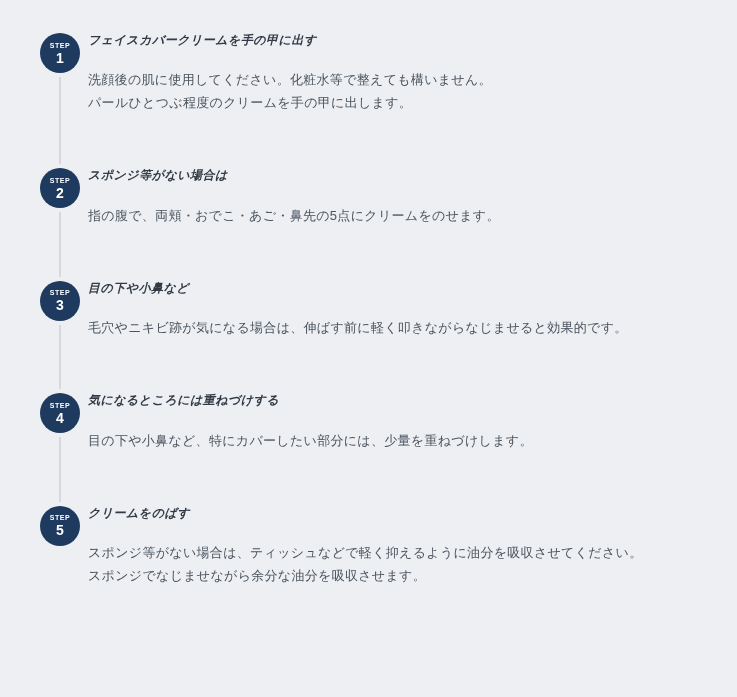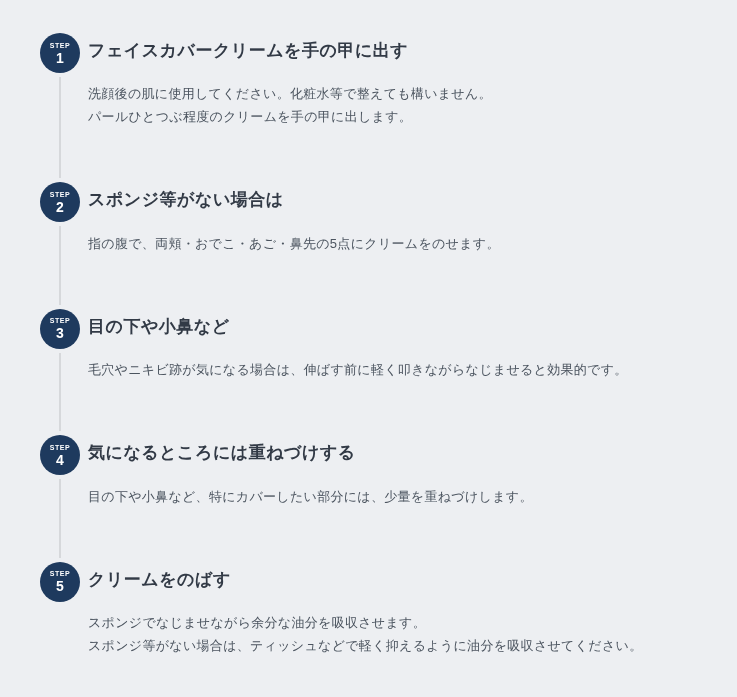--- a/index.html
+++ b/index.html
@@ -58,26 +58,26 @@
     top:44px;
     bottom:4px;
     width:2px;
     background:var(--connector-color);
   }
   .step-content{
     margin-left:8px;
     flex:1 1 auto;
   }
   .step-title{
-    margin-top:8px;
-    font-size:17px;
+    font-size:12px;
     font-weight:bold;
     color:var(--title-color);
     letter-spacing:0.5px;
     line-height:1.2;
+    font-style:italic;
   }
   .step-desc{
     margin-top:21px;
     font-size:13px;
     color:var(--body-color);
     letter-spacing:0.3px;
   }
   .step-desc p{
     line-height:23px;
   }
@@ -155,19 +155,19 @@
   <div class="step">
     <div class="step-marker">
       <div class="badge">
         <span class="badge-step">STEP</span>
         <span class="badge-num">5</span>
       </div>
     </div>
     <div class="step-content">
       <h3 class="step-title">クリームをのばす</h3>
       <div class="step-desc">
+        <p>スポンジ等がない場合は、ティッシュなどで軽く抑えるように油分を吸収させてください。</p>
         <p>スポンジでなじませながら余分な油分を吸収させます。</p>
-        <p>スポンジ等がない場合は、ティッシュなどで軽く抑えるように油分を吸収させてください。</p>
       </div>
     </div>
   </div>
 
 </div>
 
 </body></html>

